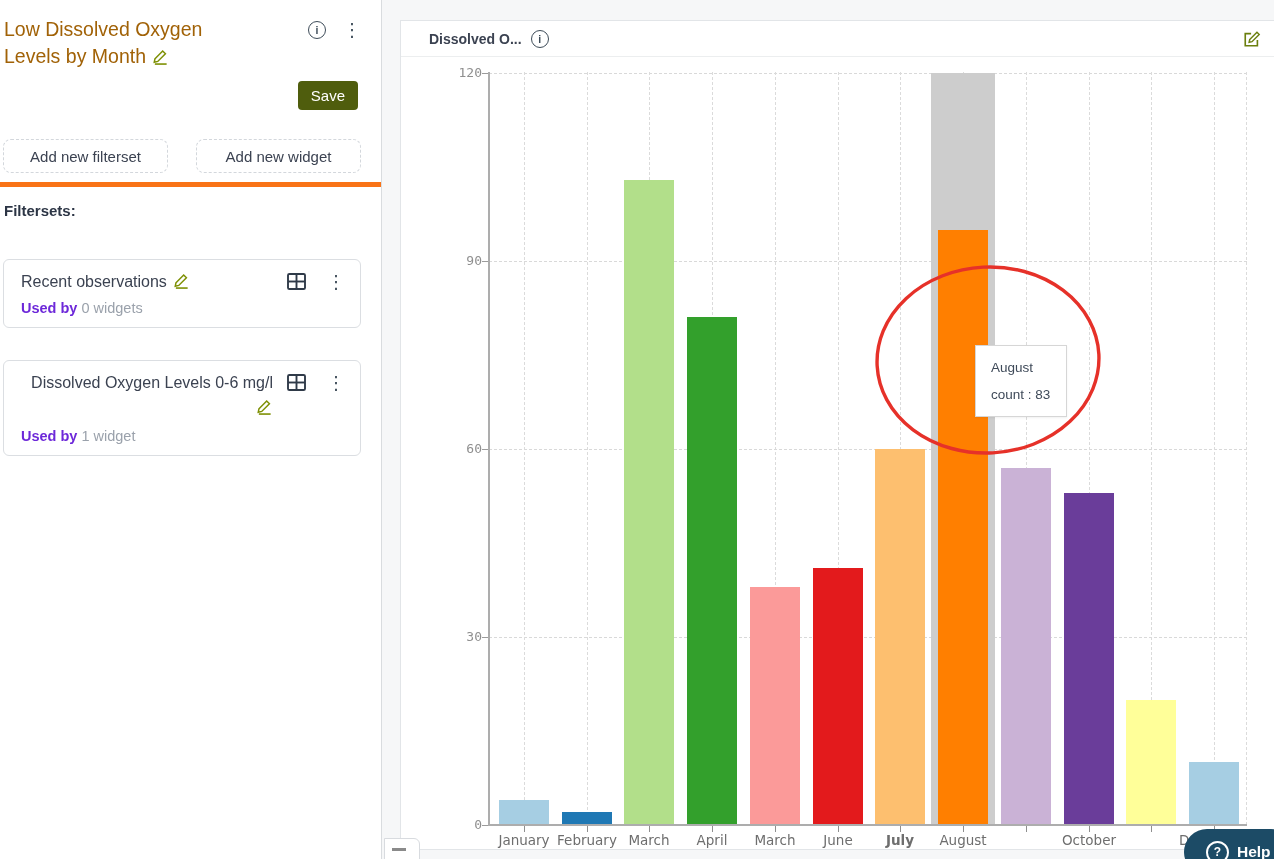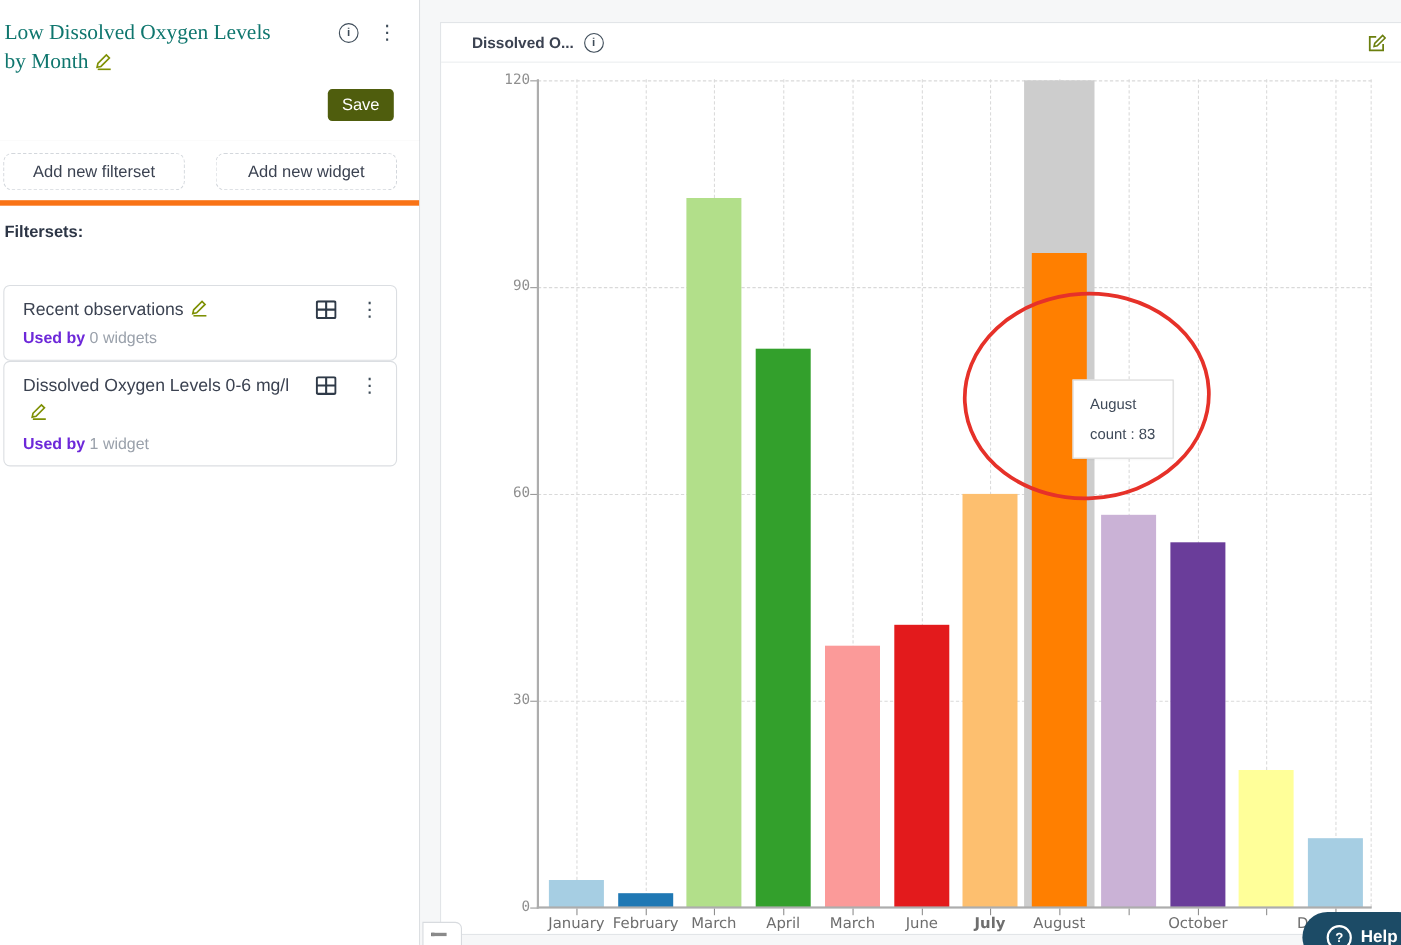--- a/index.html
+++ b/index.html
@@ -8,21 +8,21 @@
     background:#f6f7f8; font-family:"Liberation Sans", sans-serif;
     -webkit-font-smoothing:antialiased;
   }
 
   
   .sidebar { position:absolute; left:0; top:0; width:381px; height:859px;
              background:#ffffff; border-right:1px solid #d9dcdf; }
   .sb-top { position:absolute; top:0; left:0; right:0; height:128px;
             border-bottom:1px solid #e7e9ec; }
   .sb-title { position:absolute; left:4px; top:16px; width:255px;
-              font-size:19.5px; line-height:27px; color:#0f766e;font-family:Liberation Serif, serif; }
+              font-size:19.5px; line-height:27px; color:#a16207; }
   .icon-info { display:inline-flex; align-items:center; justify-content:center;
                width:16px; height:16px; border:1.5px solid #3e4c59; border-radius:50%;
                font-size:10.5px; font-weight:bold; color:#3e4c59; }
   .kebab { font-size:18px; color:#3e4c59; line-height:16px; font-family:"DejaVu Sans", sans-serif; }
   .sb-top-icons { position:absolute; right:20px; top:21px; display:flex; gap:17px; align-items:center; }
   .save-btn { position:absolute; right:23px; top:81px; background:#4f5d0d; color:#ffffff;
               font-size:15px; padding:6px 13px; border-radius:4px; border:none; cursor:pointer; }
   .edit-pencil { display:inline-block; vertical-align:-2px; margin-left:6px; }
   .edit-pencil svg { width:17px; height:17px; display:block; }
 
@@ -34,21 +34,21 @@
                 font-family:"Liberation Sans", sans-serif; }
   .btn-filterset { left:3px; width:163px; }
   .btn-widget { left:196px; width:163px; }
 
   .filtersets-heading { position:absolute; left:4px; top:202px; font-size:15px;
                         font-weight:bold; color:#2c3545; }
 
   .fcard { position:absolute; left:3px; width:356px; background:#ffffff;
            border:1px solid #dbdee2; border-radius:6px;margin-top:24px; }
   .fcard1 { top:235px; height:67px; }
-  .fcard2 { top:304px; height:94px; }
+  .fcard2 { top:336px; height:94px;text-align:right; }
   .fcard-name { position:absolute; left:17px; top:9px; font-size:16px; color:#3b4251;
                 width:252px; line-height:25px; }
   .fcard-icons { position:absolute; right:15px; top:13px; display:flex; gap:21px; align-items:center; }
   .icon-table svg { width:19px; height:17px; display:block; }
   .fcard-used { position:absolute; left:17px; font-size:14.5px; }
   .fcard1 .fcard-used { top:40px; }
   .fcard2 .fcard-used { top:67px; }
   .used-label { font-weight:bold; color:#6d28d9; }
   .used-val { color:#9aa1ab; }
 

